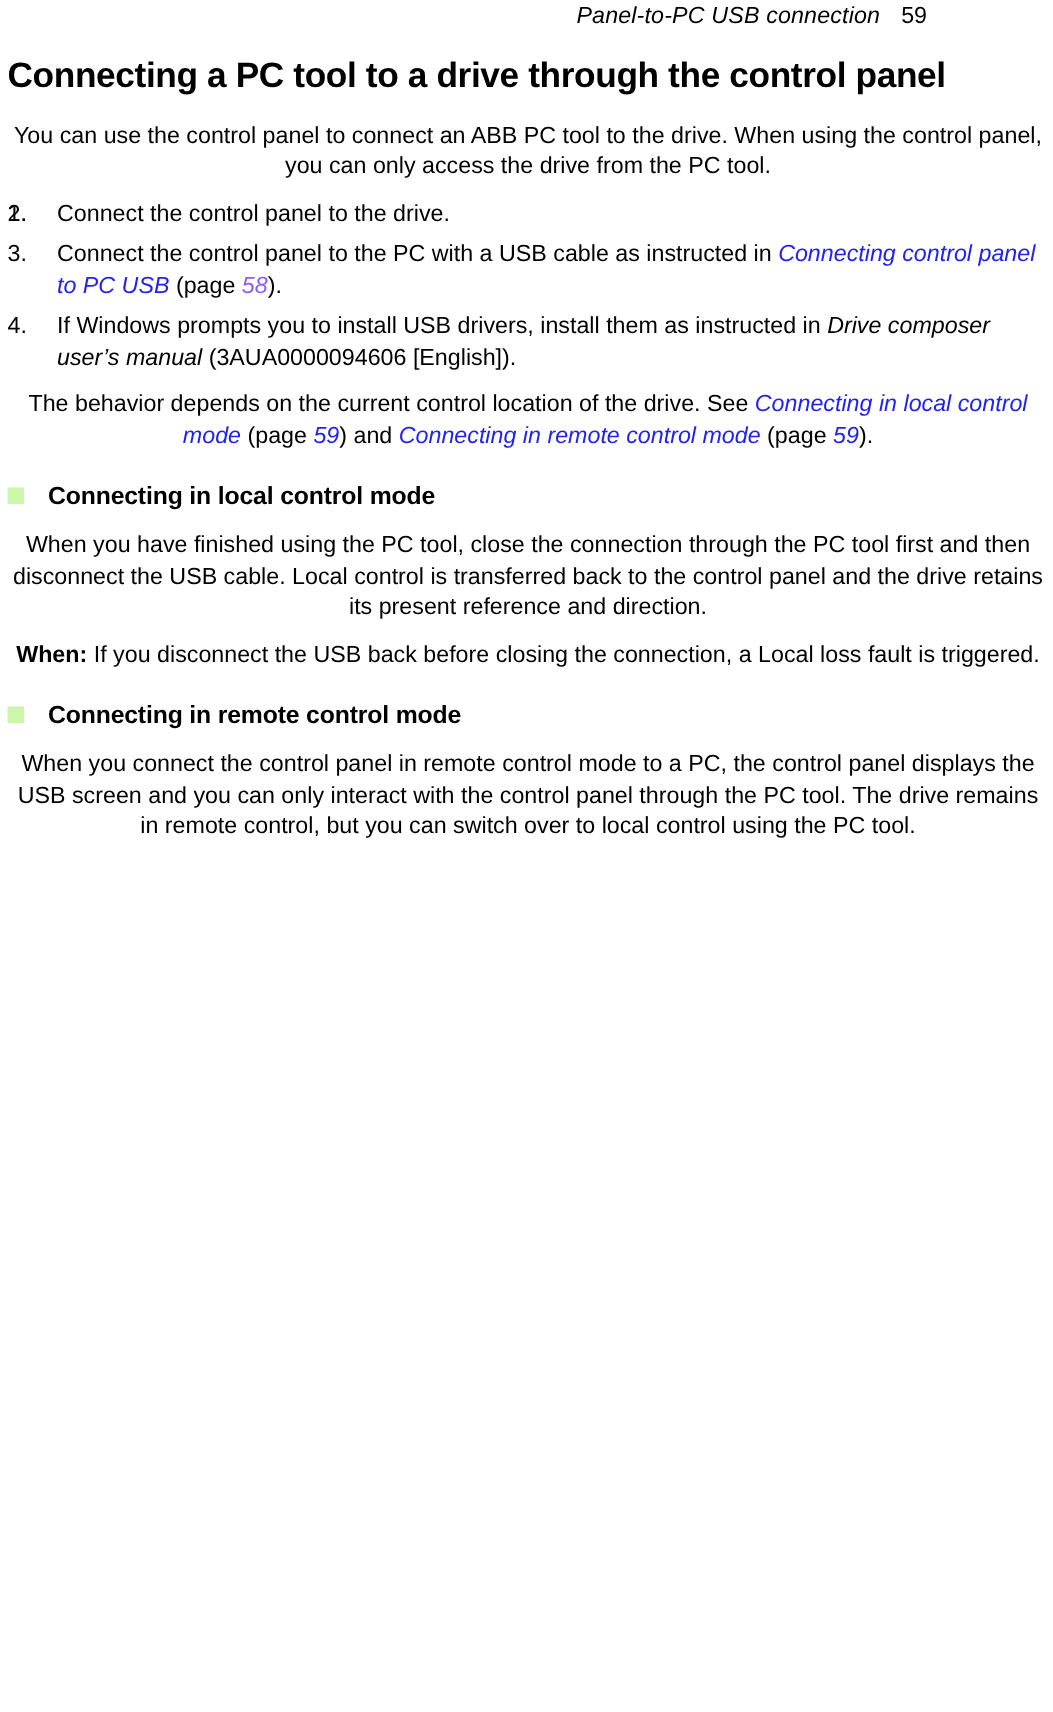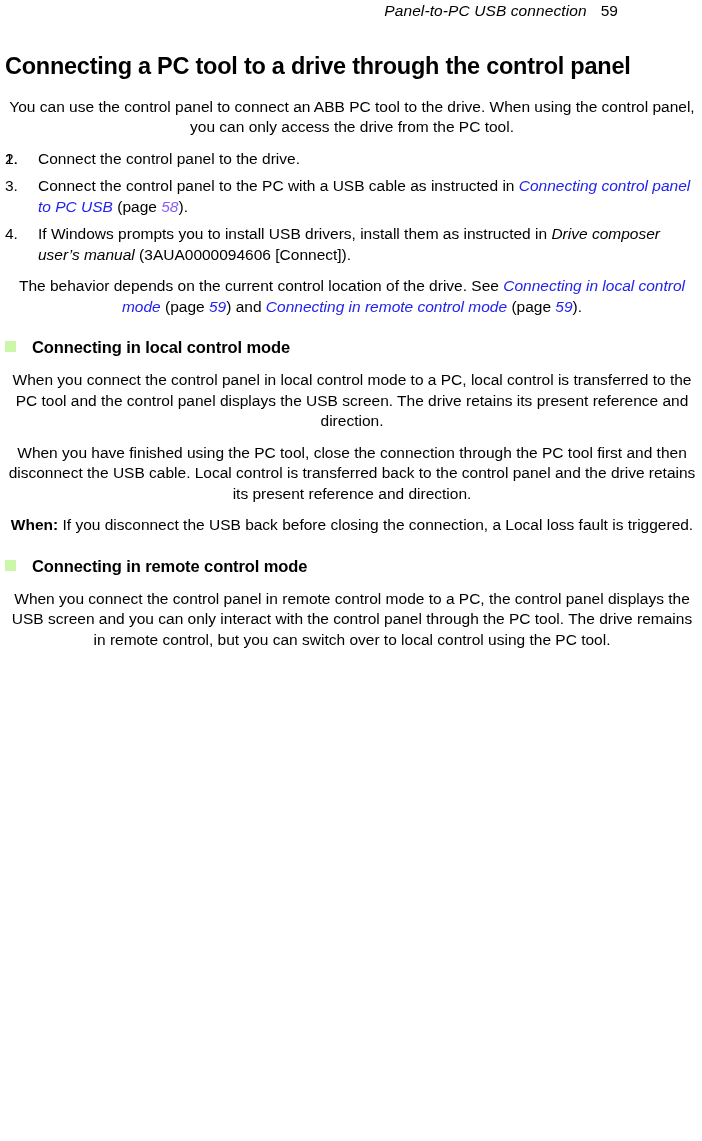--- a/index.html
+++ b/index.html
@@ -44,21 +44,21 @@
   }
   .page-header .hdr-page {
     font-style: normal;
     font-size: 15.5px;
     margin-left: 14px;
   }
 
   
   .content {
     position: absolute;
-    top: 54px;
+    top: 38px;
     left: 5px;
     width: 694px;
   }
 
   h1.doc-title {
     font-size: 23.5px;
     font-weight: bold;
     line-height: 1.1;
     margin: 0 0 17px 0;
     letter-spacing: -0.25px;
@@ -136,28 +136,27 @@
   <div class="content">
 
     <h1 class="doc-title">Connecting a PC tool to a drive through the control panel</h1>
 
     <p class="body-text">You can use the control panel to connect an ABB PC tool to the drive. When using the control panel, you can only access the drive from the PC tool.</p>
 
     <ol class="steps" id="steps-list">
         <li><span class="num">1.</span></li>
         <li><span class="num">2.</span><span><span>Connect the control panel to the drive.</span></span></li>
         <li><span class="num">3.</span><span><span>Connect the control panel to the PC with a USB cable as instructed in </span><span class="xref" style="color: rgb(34, 34, 238);">Connecting control panel to PC USB</span><span> (page </span><span class="xref" style="color: #8b5cf6;">58</span><span>).</span></span></li>
-        <li><span class="num">4.</span><span><span>If Windows prompts you to install USB drivers, install them as instructed in </span><span class="ital">Drive composer user’s manual</span><span> (3AUA0000094606 [Connect]).</span></span></li>
+        <li><span class="num">4.</span><span><span>If Windows prompts you to install USB drivers, install them as instructed in </span><span class="ital">Drive composer user’s manual</span><span> (3AUA0000094606 [English]).</span></span></li>
       </ol>
 
     <p class="body-text" id="behavior-para"><span>The behavior depends on the current control location of the drive. See </span><span class="xref" style="color: rgb(34, 34, 238);">Connecting in local control mode</span><span> (page </span><span class="xref" style="color: rgb(34, 34, 238);">59</span><span>) and </span><span class="xref" style="color: rgb(34, 34, 238);">Connecting in remote control mode</span><span> (page </span><span class="xref" style="color: rgb(34, 34, 238);">59</span><span>).</span></p>
 
     <div id="sections-container">
         <h2 class="sub-head"><span class="bullet-square" style="background: rgb(204, 247, 168);"></span><span>Connecting in local control mode</span></h2>
-        <p class="body-text"><span>When you connect the control panel in local control mode to a PC, local control is transferred to the PC tool and the control panel displays the USB screen. The drive retains its present reference and direction.</span></p>
         <p class="body-text"><span>When you have finished using the PC tool, close the connection through the PC tool first and then disconnect the USB cable. Local control is transferred back to the control panel and the drive retains its present reference and direction.</span></p>
         <p class="body-text"><span class="bold">When:</span><span> If you disconnect the USB back before closing the connection, a Local loss fault is triggered.</span></p>
         <h2 class="sub-head"><span class="bullet-square" style="background: rgb(204, 247, 168);"></span><span>Connecting in remote control mode</span></h2>
         <p class="body-text"><span>When you connect the control panel in remote control mode to a PC, the control panel displays the USB screen and you can only interact with the control panel through the PC tool. The drive remains in remote control, but you can switch over to local control using the PC tool.</span></p>
       </div>
 
   </div>
 </div>
 
 </body></html>

